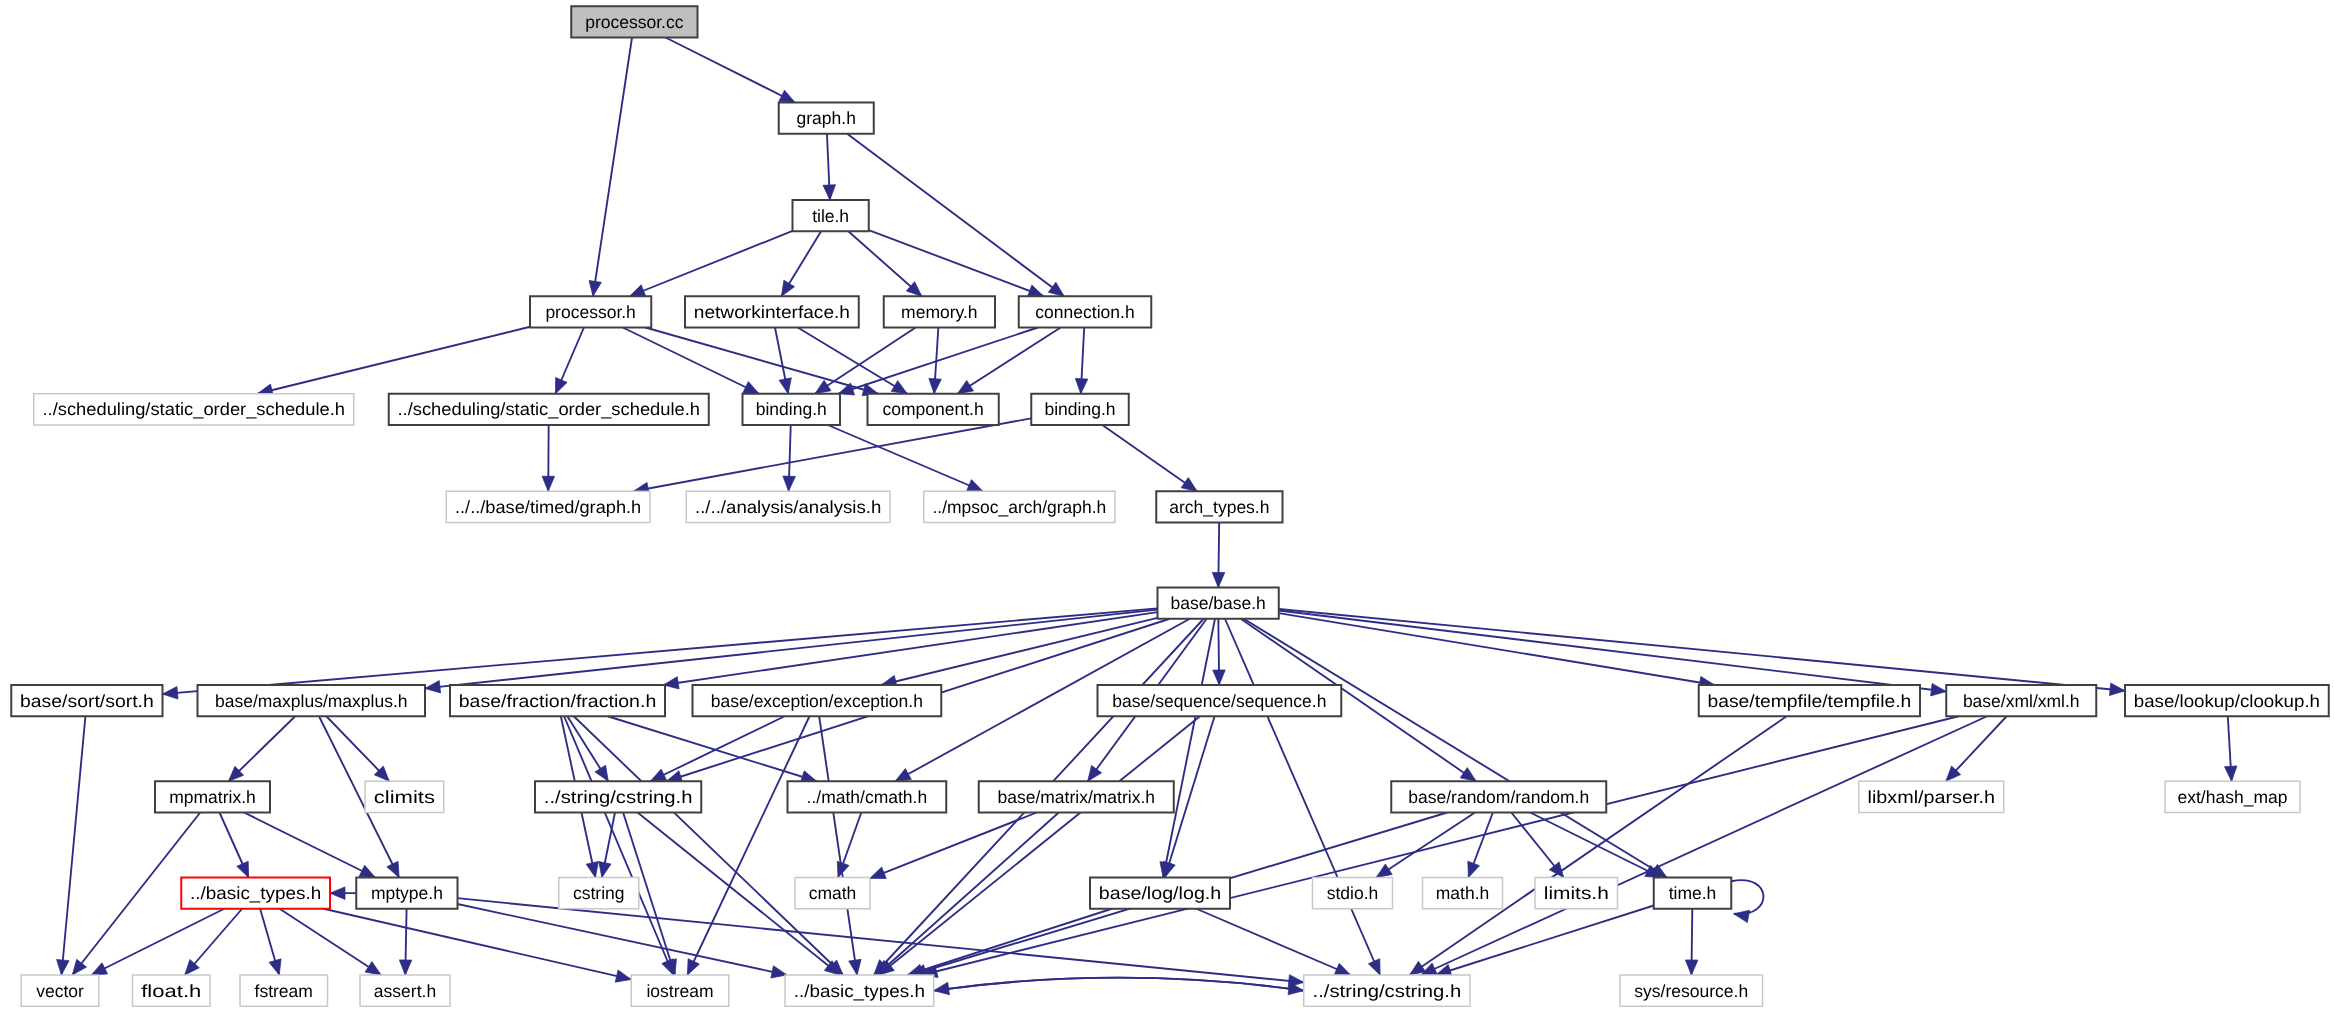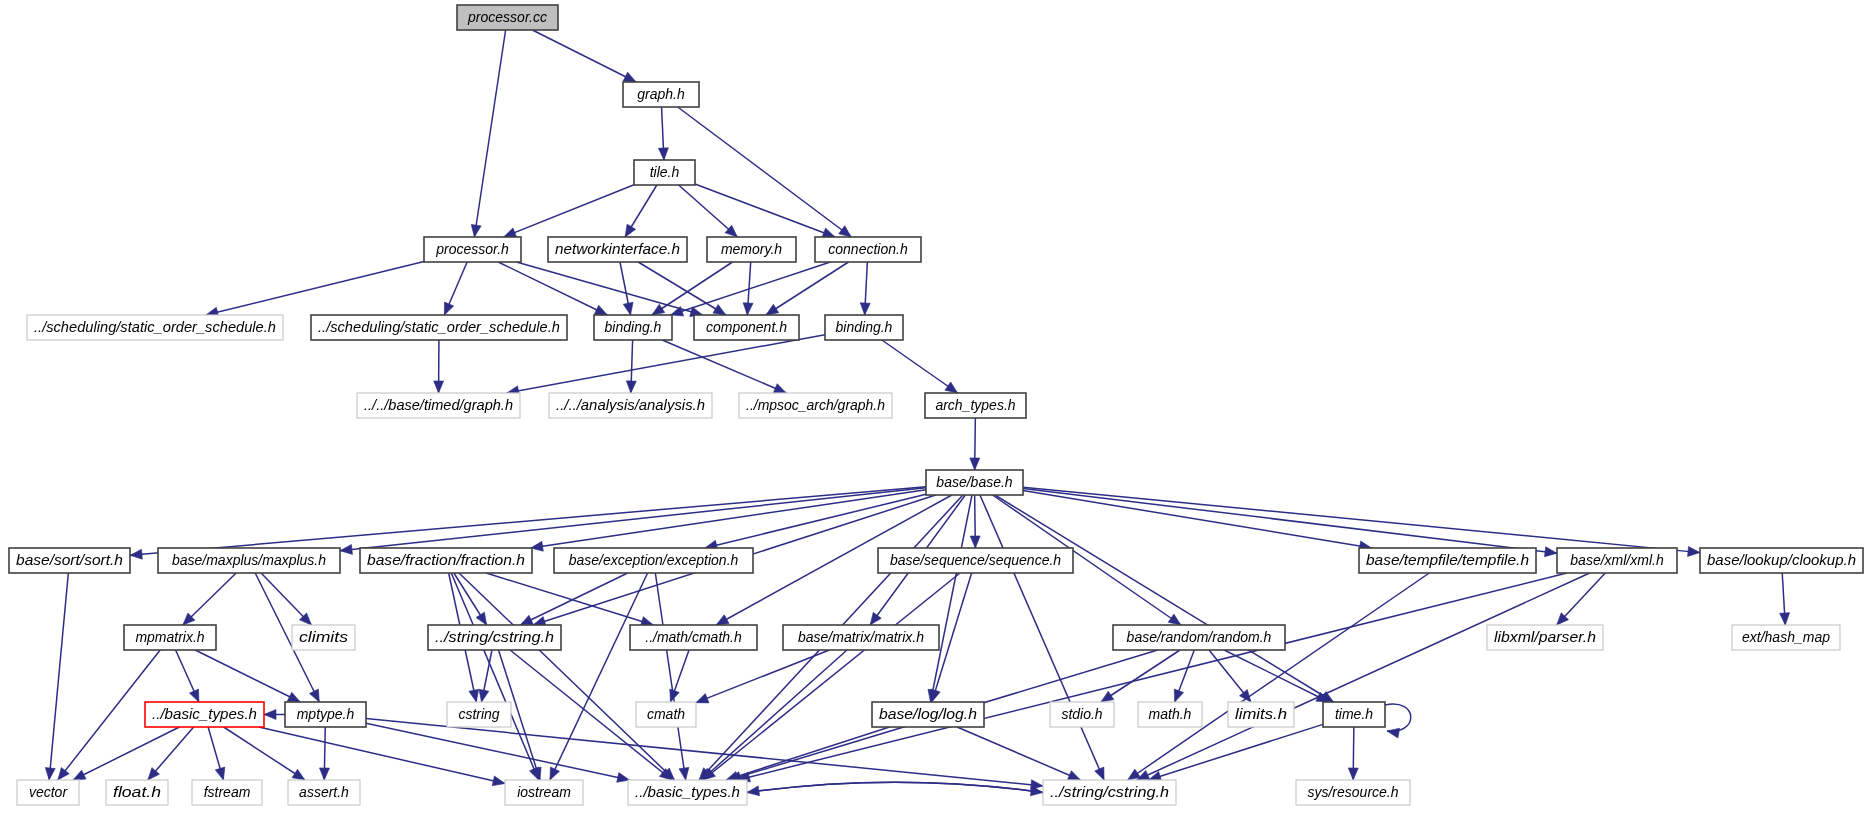--- a/index.html
+++ b/index.html
@@ -9,21 +9,20 @@
   }
   body {
     font-family: "Liberation Sans", sans-serif;
   }
   #graph-wrap {
     position: relative;
     width: 1867px;
     height: 813px;
     background: #ffffff;
     overflow: hidden;
-    font-style: italic;
   }
   svg#dep-graph {
     display: block;
     width: 1867px;
     height: 813px;
   }
   .node-box {
     stroke-width: 1.6;
   }
   .node-solid { fill: #ffffff; stroke: #404040; }

